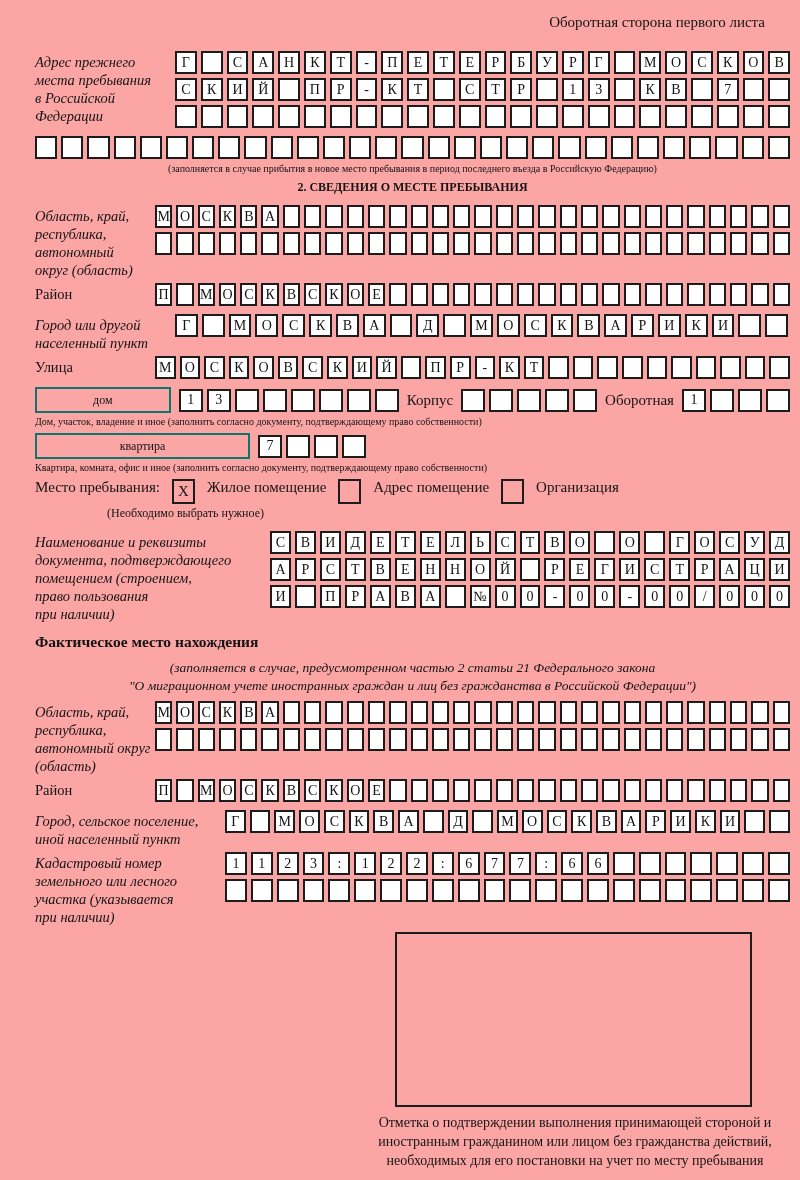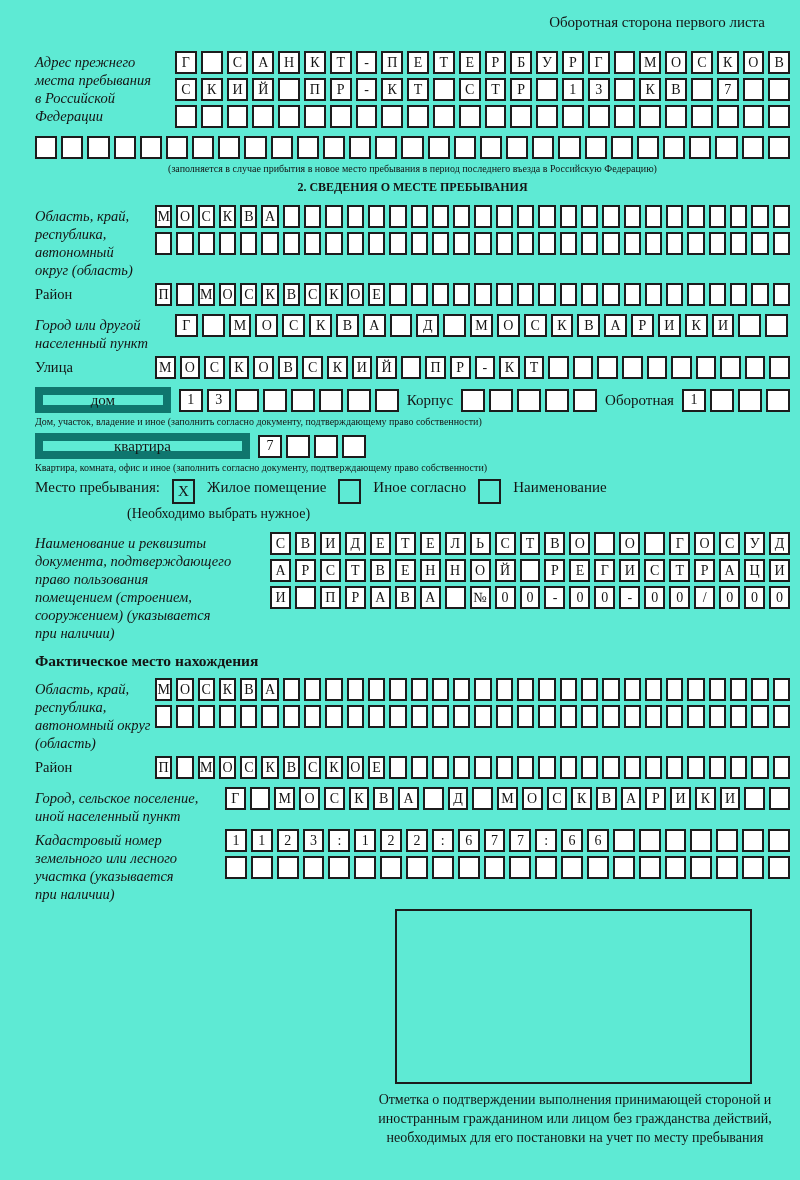--- a/index.html
+++ b/index.html
@@ -1,18 +1,18 @@
 <!DOCTYPE html>
 <html><head>
 <meta charset="utf-8">
 <style>
   * { box-sizing: border-box; }
   html,body { margin:0; padding:0; background:#ffffff; }
   body { font-family:"Liberation Serif","DejaVu Serif",serif; color:#141414; }
-  .page { width:800px; height:1180px; padding:14px 10px 0 35px; position:relative; overflow:hidden; background:#5eead4; }
+  .page { width:800px; height:1180px; padding:14px 10px 0 35px; position:relative; overflow:hidden; background:#fca5a5; }
 
   .header-note { text-align:right; font-size:15px; padding-right:25px; margin-bottom:20px; }
 
   .field { display:flex; margin-bottom:4px; }
   .flabel { flex:0 0 auto; font-size:14.5px; line-height:18px; padding-top:2px; }
   .flabel.w120 { width:120px; }
   .flabel.w140 { width:140px; }
   .flabel.w190 { width:190px; }
   .flabel.w235 { width:235px; }
   .rows { flex:1 1 auto; }
@@ -26,29 +26,29 @@
   .boxrow.wfull { width:755px; margin-bottom:4px; }
   .cell { flex:1 1 0; height:23px; border:2px solid #1c1c1c; display:flex; align-items:center; justify-content:center; font-size:14px; line-height:1; background:#fff; }
   .boxrow.fixed .cell { flex:0 0 24px; }
 
   .caption { font-size:10px; margin:2px 0 6px 0; }
   .caption.center { text-align:center; width:755px; }
 
   .sec-title { text-align:center; font-weight:bold; font-size:12px; width:755px; margin:6px 0 10px 0; }
 
   .domrow { display:flex; align-items:center; gap:8px; margin-bottom:3px; }
-  .labelbox { height:26px; border:8px solid #0f766e; display:flex; align-items:center; justify-content:center; font-size:15px; }
+  .labelbox { height:26px; border:2px solid #0f766e; display:flex; align-items:center; justify-content:center; font-size:12px; }
   .labelbox.w165 { width:165px; }
   .labelbox.w215 { width:215px; }
   .inline-label { font-size:15px; white-space:nowrap; }
   .domrow .boxrow { margin-bottom:0; }
 
   .mestorow { display:flex; align-items:flex-start; gap:12px; font-size:15px; margin:6px 0 2px 0; }
   .cbox { width:23px; height:25px; border:2px solid #1c1c1c; display:inline-flex; align-items:center; justify-content:center; font-size:15px; flex:0 0 auto; }
-  .mesto-note { font-size:14px; margin:0 0 10px 92px; }
+  .mesto-note { font-size:12px; margin:0 0 10px 72px; }
 
   .fact-title { text-align:left; font-weight:bold; font-size:15.5px; width:755px; margin:10px 0 8px 0; }
   .fact-cap { text-align:center; width:755px; font-size:13.5px; line-height:18px; margin-bottom:6px; }
 
   .stamp-box { width:357px; height:175px; border:2px solid #1c1c1c; margin:6px 0 6px 360px; }
   .stamp-note { width:420px; margin-left:330px; text-align:center; font-size:14px; line-height:19px; }
 
   .lline { display:block;font-style:italic; }
 </style>
 </head>
@@ -401,33 +401,32 @@
         <span class="cell"></span>
       </div>
   </div>
   <div class="caption">Квартира, комната, офис и иное (заполнить согласно документу, подтверждающему право собственности)</div>
 
   <div class="mestorow">
     <span>Место пребывания:</span>
     <span class="cbox">X</span>
     <span>Жилое помещение</span>
     <span class="cbox"></span>
-    <span>Иное согласно</span>
+    <span>Адрес помещение</span>
     <span class="cbox"></span>
-    <span>Наименование</span>
+    <span>Организация</span>
   </div>
   <div class="mesto-note">(Необходимо выбрать нужное)</div>
 
   <div class="field">
     <div class="flabel w235">
         <span class="lline">Наименование и реквизиты</span>
         <span class="lline">документа, подтверждающего</span>
+        <span class="lline">помещением (строением,</span>
         <span class="lline">право пользования</span>
-        <span class="lline">помещением (строением,</span>
-        <span class="lline">сооружением) (указывается</span>
         <span class="lline">при наличии)</span>
       </div>
     <div class="rows">
       <div class="boxrow w520">
           <span class="cell">С</span>
           <span class="cell">В</span>
           <span class="cell">И</span>
           <span class="cell">Д</span>
           <span class="cell">Е</span>
           <span class="cell">Т</span>
@@ -490,20 +489,24 @@
           <span class="cell">0</span>
           <span class="cell">/</span>
           <span class="cell">0</span>
           <span class="cell">0</span>
           <span class="cell">0</span>
         </div>
     </div>
   </div>
 
   <div class="fact-title">Фактическое место нахождения</div>
+  <div class="fact-cap">
+      <span class="lline">(заполняется в случае, предусмотренном частью 2 статьи 21 Федерального закона</span>
+      <span class="lline">"О миграционном учете иностранных граждан и лиц без гражданства в Российской Федерации")</span>
+    </div>
 
   <div class="field">
     <div class="flabel w120">
         <span class="lline">Область, край,</span>
         <span class="lline">республика,</span>
         <span class="lline">автономный округ</span>
         <span class="lline">(область)</span>
       </div>
     <div class="rows">
       <div class="boxrow w635">

